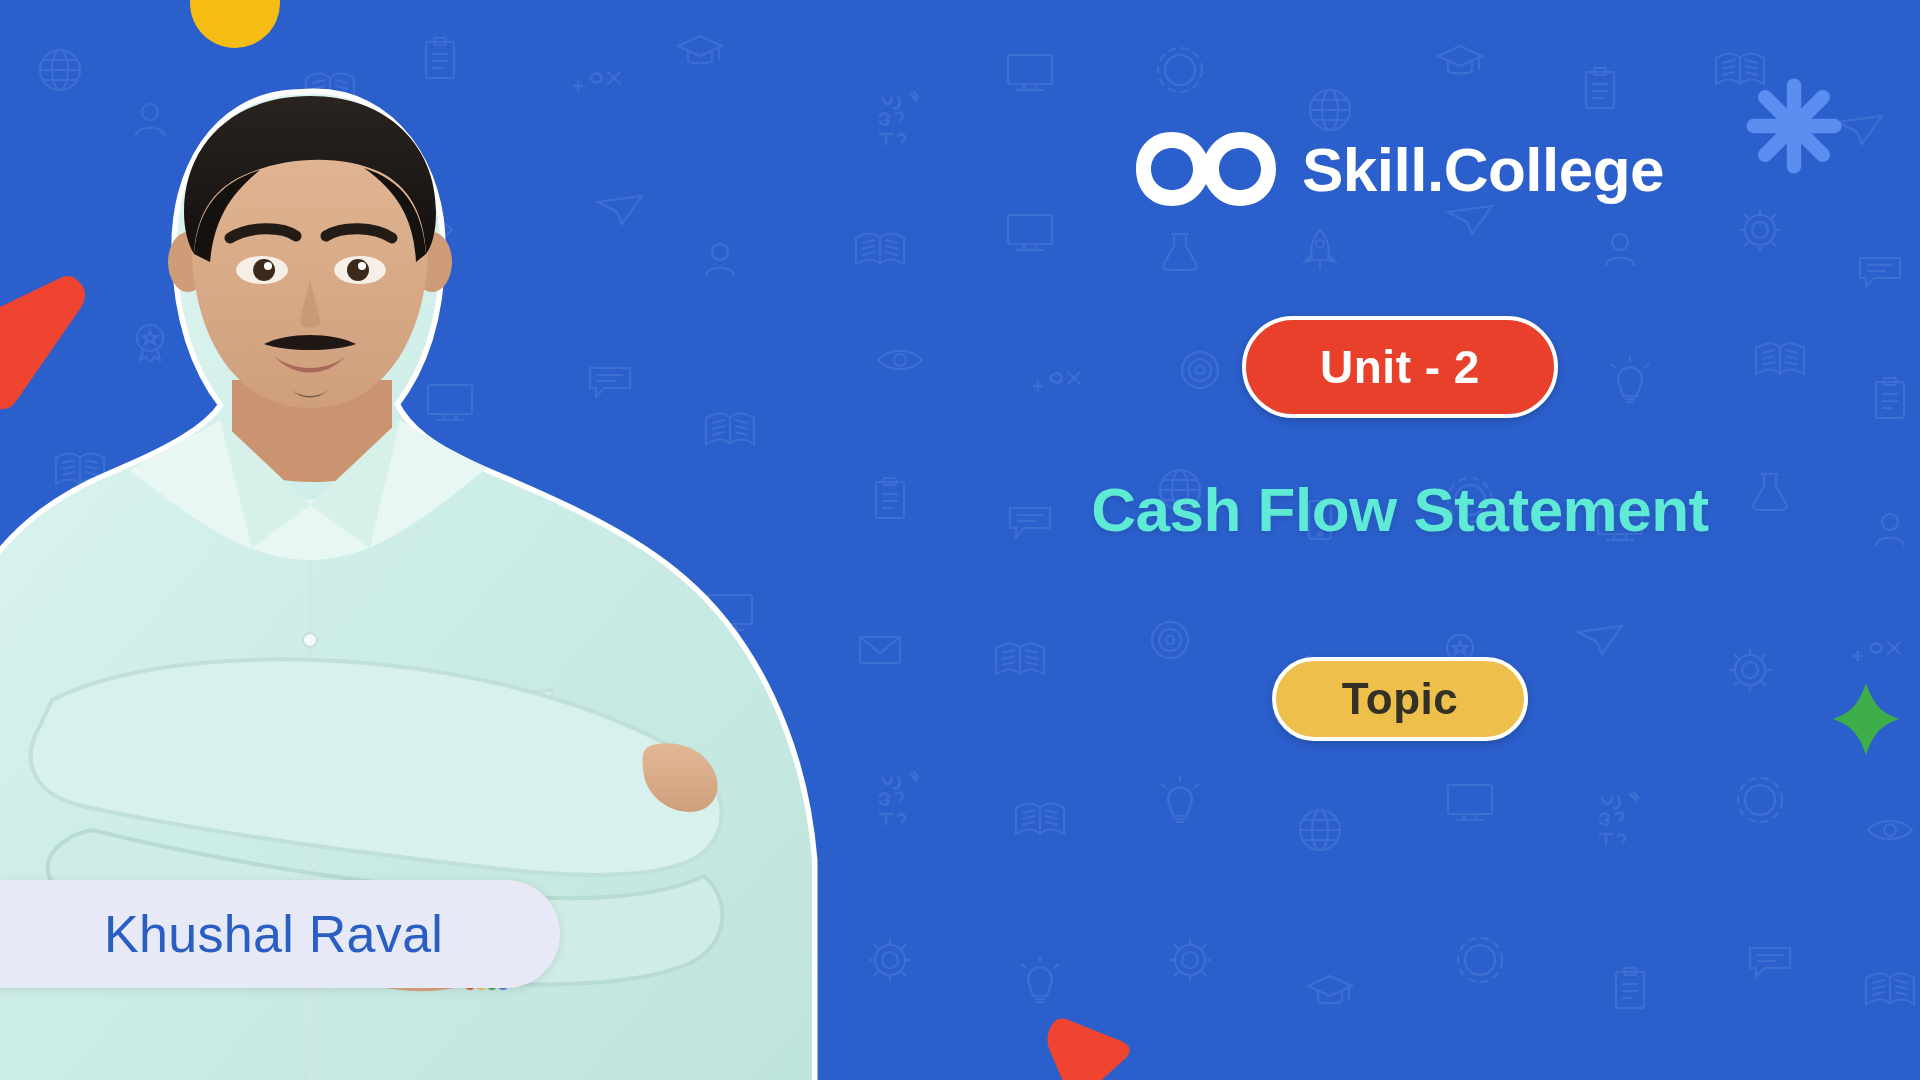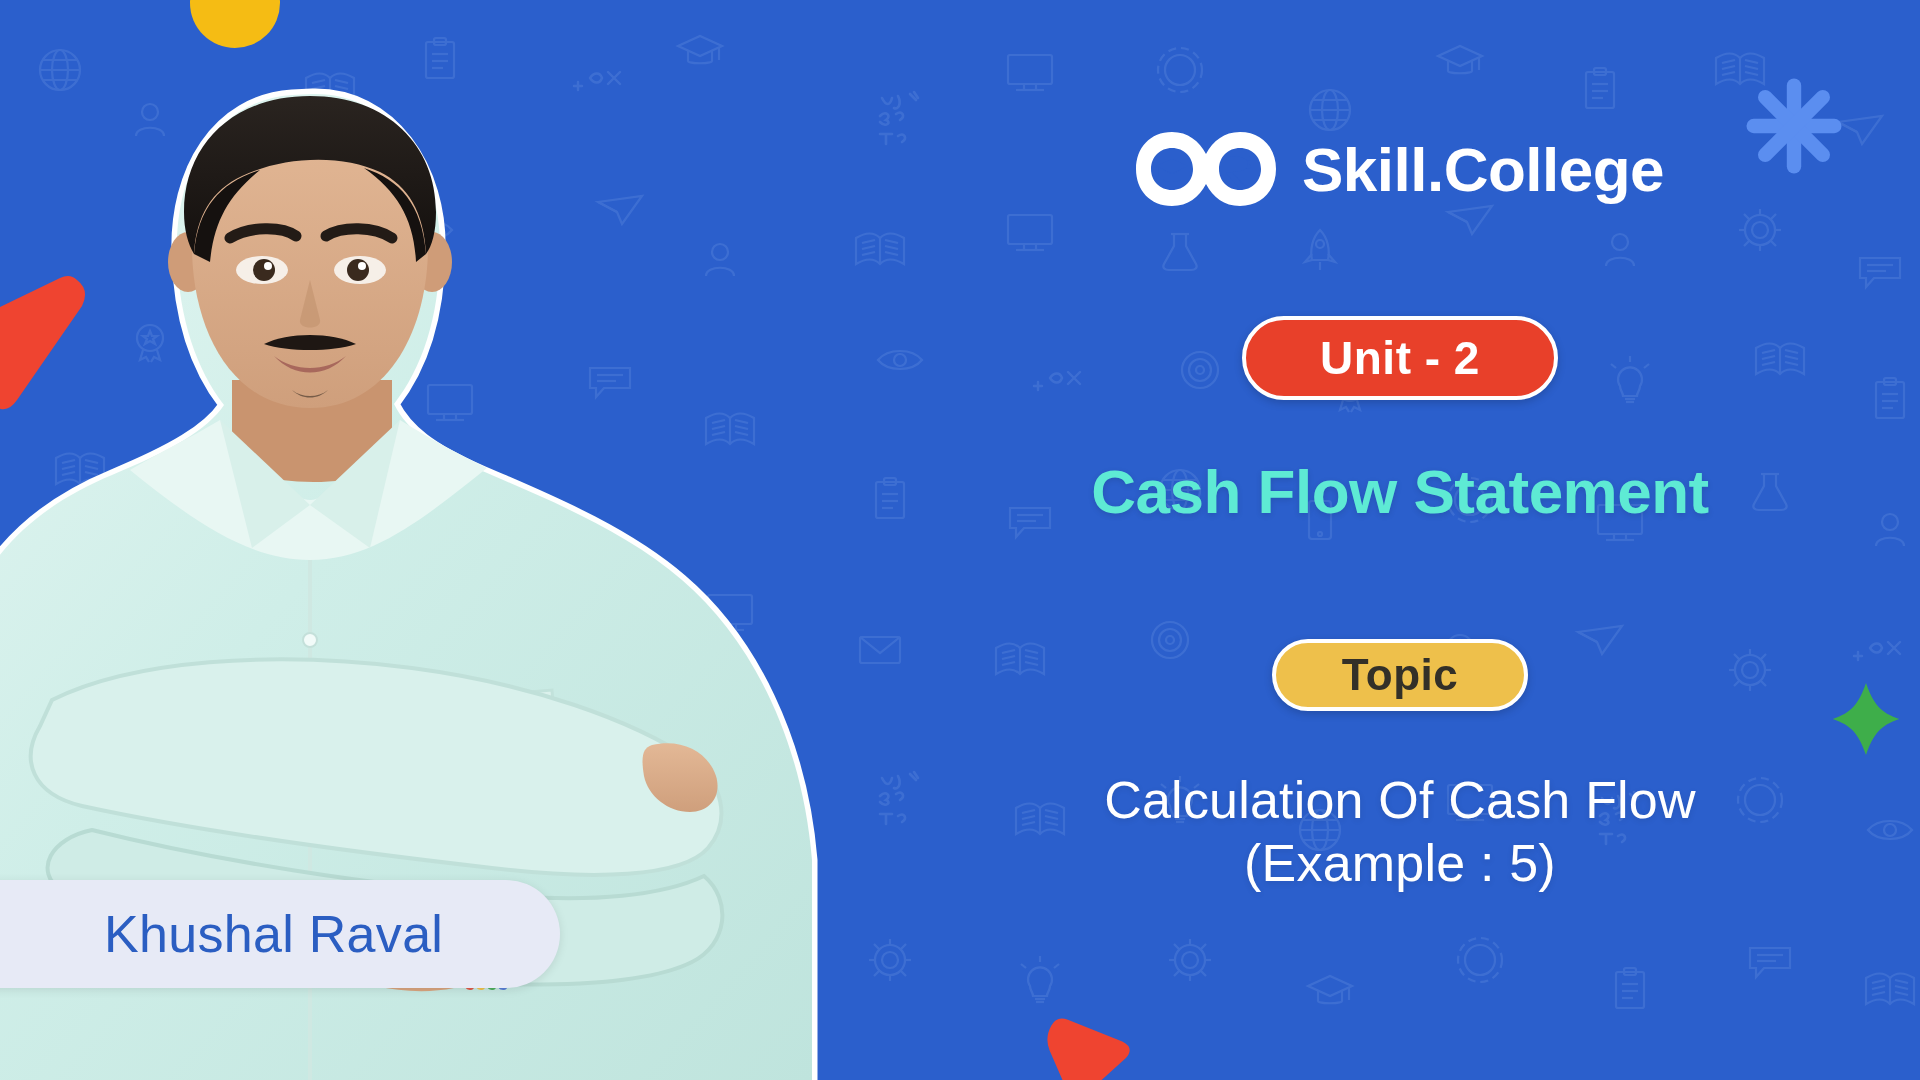--- a/index.html
+++ b/index.html
@@ -95,28 +95,28 @@
     display:inline-flex; align-items:center; justify-content:center;
     border:4px solid #ffffff;
     border-radius:999px;
     white-space:nowrap;
     box-shadow:0 3px 9px rgba(0,0,0,.18);
   }
   .badge-unit {
     background:#e8402a;
     color:#ffffff;
     font-size:46px; font-weight:bold;
-    padding:11px 74px;
+    padding:20px 74px;
     letter-spacing:.5px;
   }
   .badge-topic {
     background:#eec04b;
     color:#333028;
     font-size:44px; font-weight:bold;
-    padding:7px 66px;
+    padding:13px 66px;
     letter-spacing:.5px;
   }
 
   .heading-main {
     margin-top:56px;
     font-size:62px; font-weight:bold; color:#5eead4;
     text-align:center; white-space:nowrap;
     letter-spacing:-.5px;
     text-shadow:0 2px 6px rgba(0,0,0,.12);
   }
@@ -538,19 +538,15 @@
     </div>
 
     <div class="heading-main">Cash Flow Statement</div>
 
     <div class="gap-to-topic"></div>
 
     <div class="badge badge-topic">
       <span>Topic</span>
     </div>
 
-    <div class="heading-sub">
-      <div>Calculation Of Cash Flow</div>
-      <div>(Example : 5)</div>
-    </div>
 
   </div>
 </div>
 
 </body></html>

